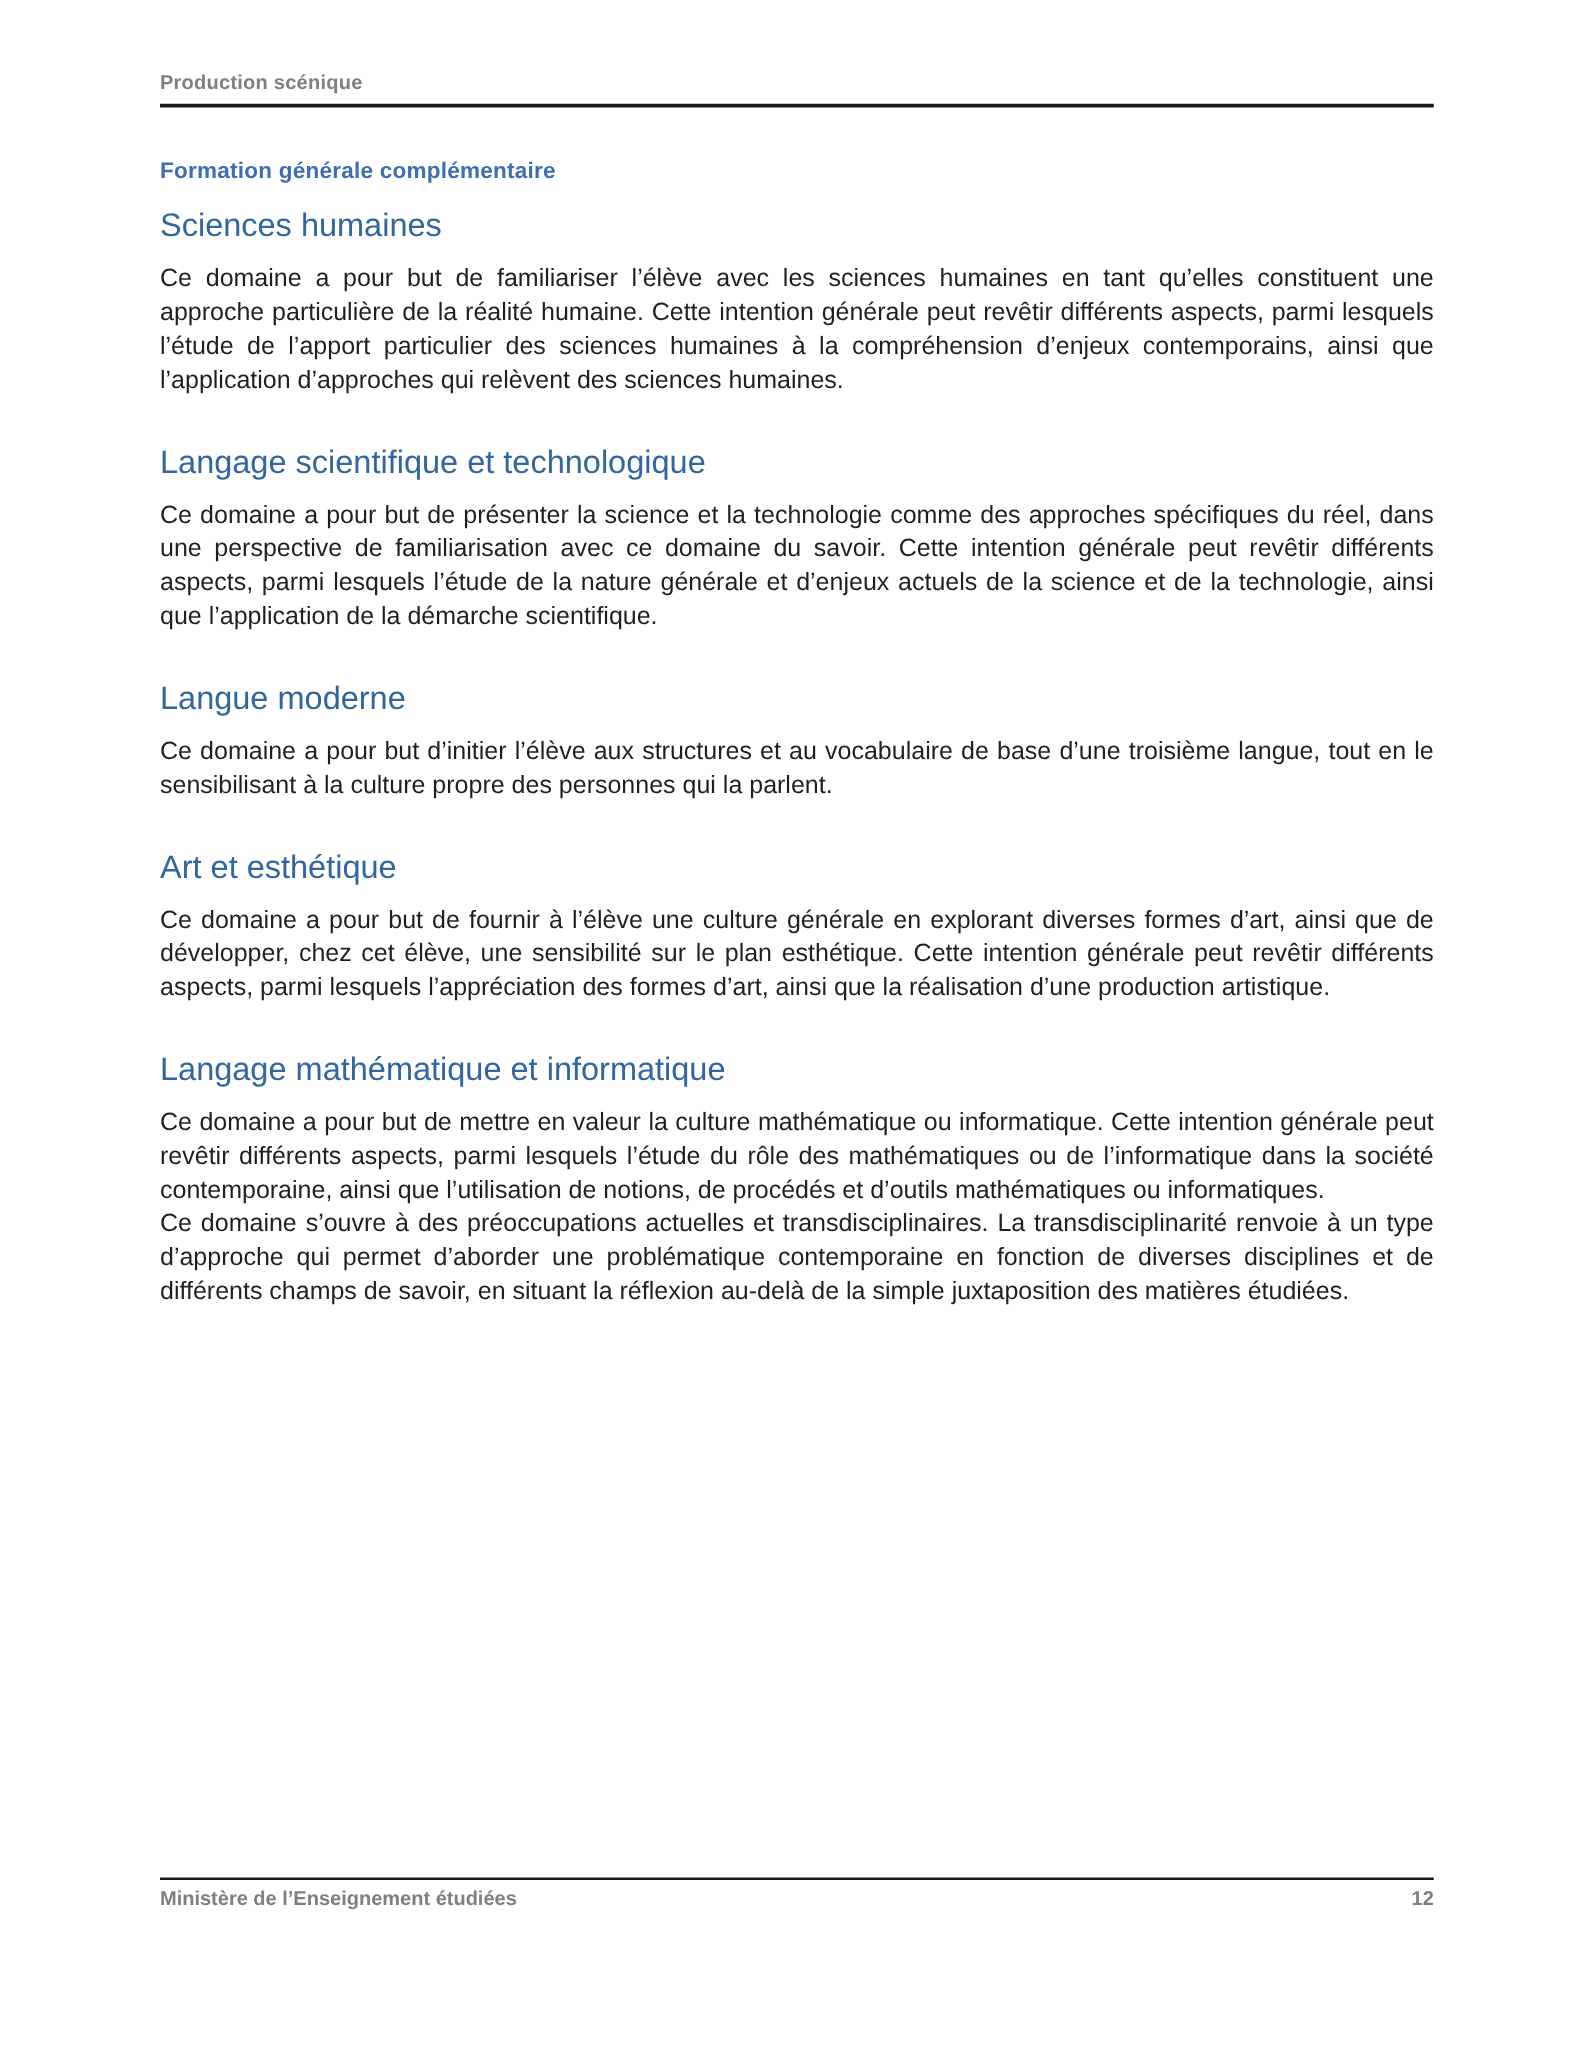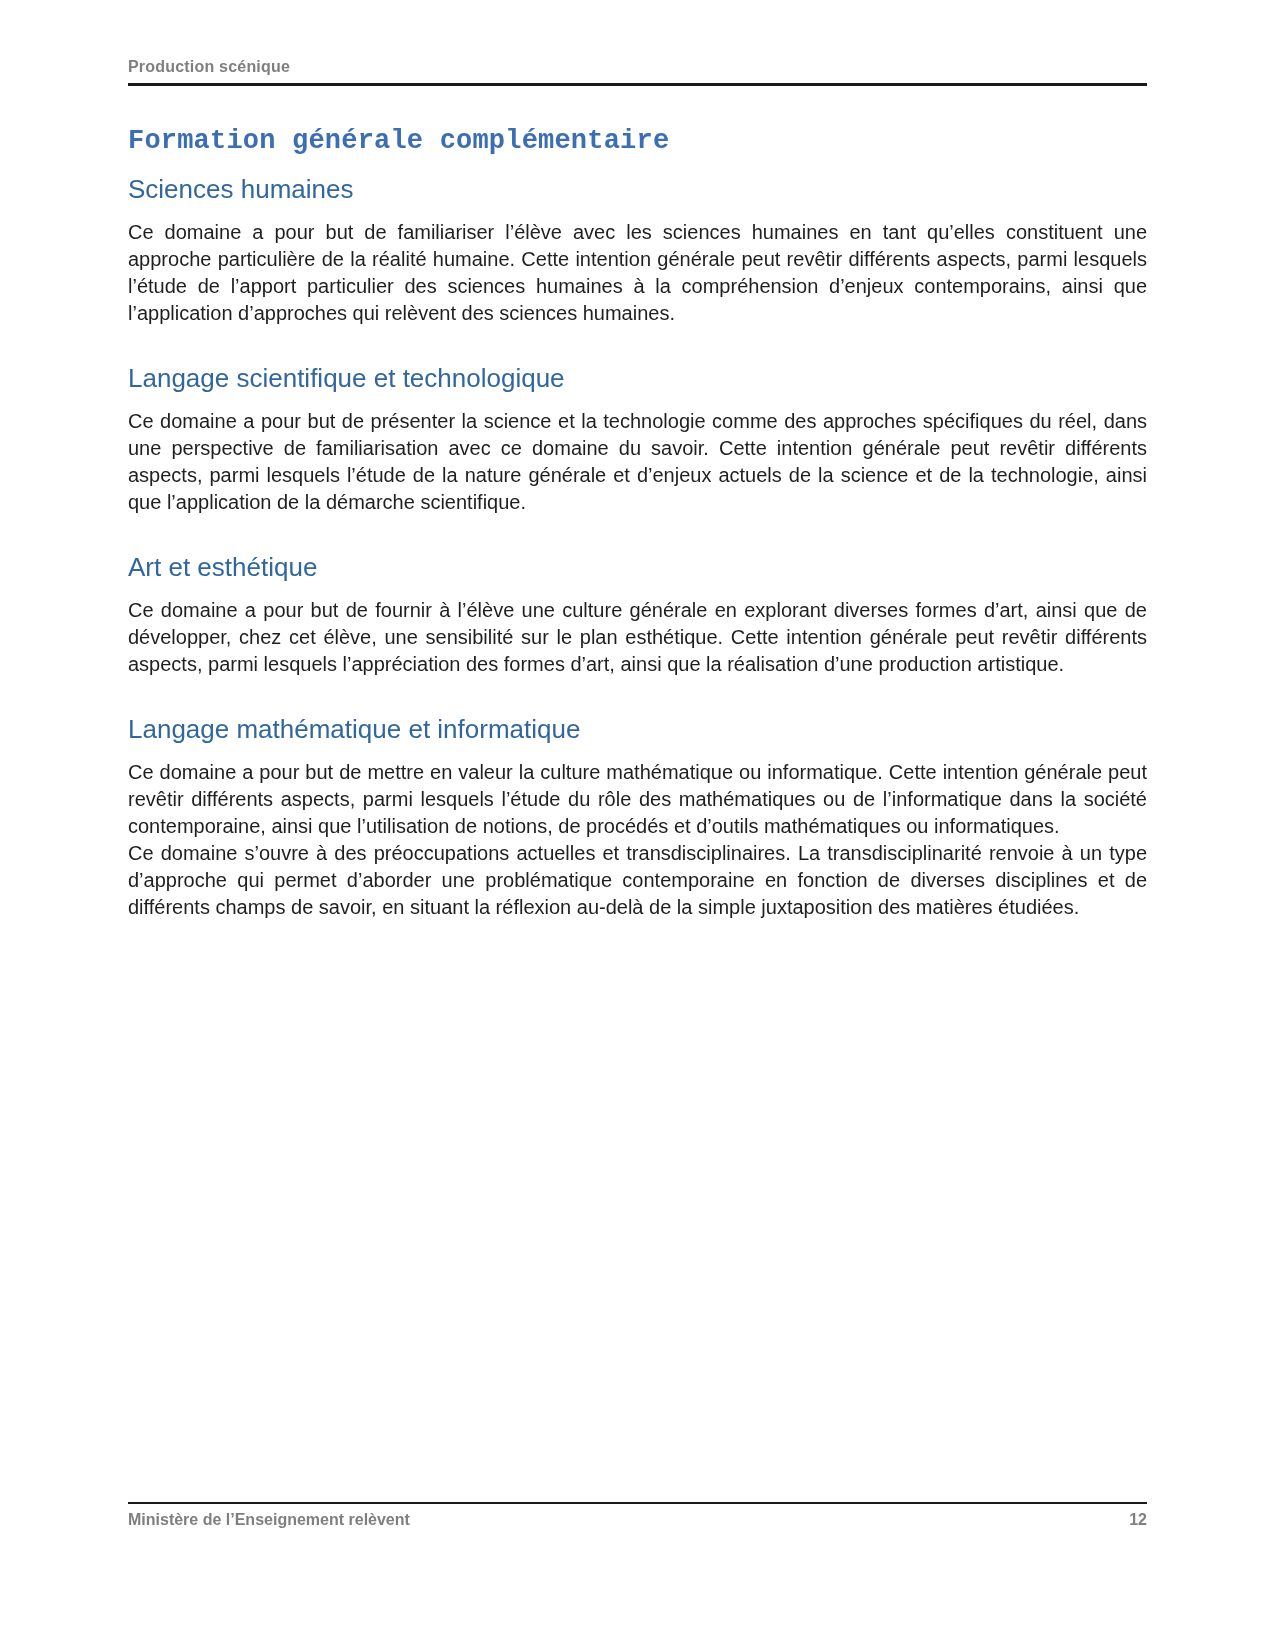--- a/index.html
+++ b/index.html
@@ -28,26 +28,25 @@
     padding-bottom: 7px;
     border-bottom: 3px solid var(--rule-color, #1a1a1a);
   }
   .doc-header .h-text {
     font-size: 16px;
     font-weight: bold;
     color: var(--muted-gray, #7f7f7f);
     letter-spacing: 0.2px;
   }
   h1.title {
-    font-size: 27px;
+    font-size: 18px;
     font-weight: bold;
     color: var(--title-color, #3c6eb4);
     margin: 40px 0 10px 0;
     letter-spacing: 0.2px;
-    font-family: Liberation Mono, monospace;
   }
   h2.section-heading {
     font-size: 26px;
     font-weight: 400;
     color: var(--heading-color, #31679e);
     margin: 36px 0 14px 0;
   }
   h2.section-heading.first {
     margin-top: 18px;
   }
@@ -90,34 +89,38 @@
     <section>
       <h2 class="section-heading first">Sciences humaines</h2>
       <p class="body-text">Ce domaine a pour but de familiariser l’élève avec les sciences humaines en tant qu’elles constituent une approche particulière de la réalité humaine. Cette intention générale peut revêtir différents aspects, parmi lesquels l’étude de l’apport particulier des sciences humaines à la compréhension d’enjeux contemporains, ainsi que l’application d’approches qui relèvent des sciences humaines.</p>
     </section>
 
     <section>
       <h2 class="section-heading">Langage scientifique et technologique</h2>
       <p class="body-text">Ce domaine a pour but de présenter la science et la technologie comme des approches spécifiques du réel, dans une perspective de familiarisation avec ce domaine du savoir. Cette intention générale peut revêtir différents aspects, parmi lesquels l’étude de la nature générale et d’enjeux actuels de la science et de la technologie, ainsi que l’application de la démarche scientifique.</p>
     </section>
 
+    <section>
+      <h2 class="section-heading">Langue moderne</h2>
+      <p class="body-text">Ce domaine a pour but d’initier l’élève aux structures et au vocabulaire de base d’une troisième langue, tout en le sensibilisant à la culture propre des personnes qui la parlent.</p>
+    </section>
 
     <section>
       <h2 class="section-heading">Art et esthétique</h2>
       <p class="body-text">Ce domaine a pour but de fournir à l’élève une culture générale en explorant diverses formes d’art, ainsi que de développer, chez cet élève, une sensibilité sur le plan esthétique. Cette intention générale peut revêtir différents aspects, parmi lesquels l’appréciation des formes d’art, ainsi que la réalisation d’une production artistique.</p>
     </section>
 
     <section>
       <h2 class="section-heading">Langage mathématique et informatique</h2>
       <p class="body-text">Ce domaine a pour but de mettre en valeur la culture mathématique ou informatique. Cette intention générale peut revêtir différents aspects, parmi lesquels l’étude du rôle des mathématiques ou de l’informatique dans la société contemporaine, ainsi que l’utilisation de notions, de procédés et d’outils mathématiques ou informatiques.</p>
     </section>
 
     <section>
       <p class="body-text">Ce domaine s’ouvre à des préoccupations actuelles et transdisciplinaires. La transdisciplinarité renvoie à un type d’approche qui permet d’aborder une problématique contemporaine en fonction de diverses disciplines et de différents champs de savoir, en situant la réflexion au-delà de la simple juxtaposition des matières étudiées.</p>
     </section>
 
   </div>
 
   <div class="doc-footer">
-    <span>Ministère de l’Enseignement relèvent</span>
+    <span>Ministère de l’Enseignement étudiées</span>
     <span>12</span>
   </div>
 </div>
 
 </body></html>

